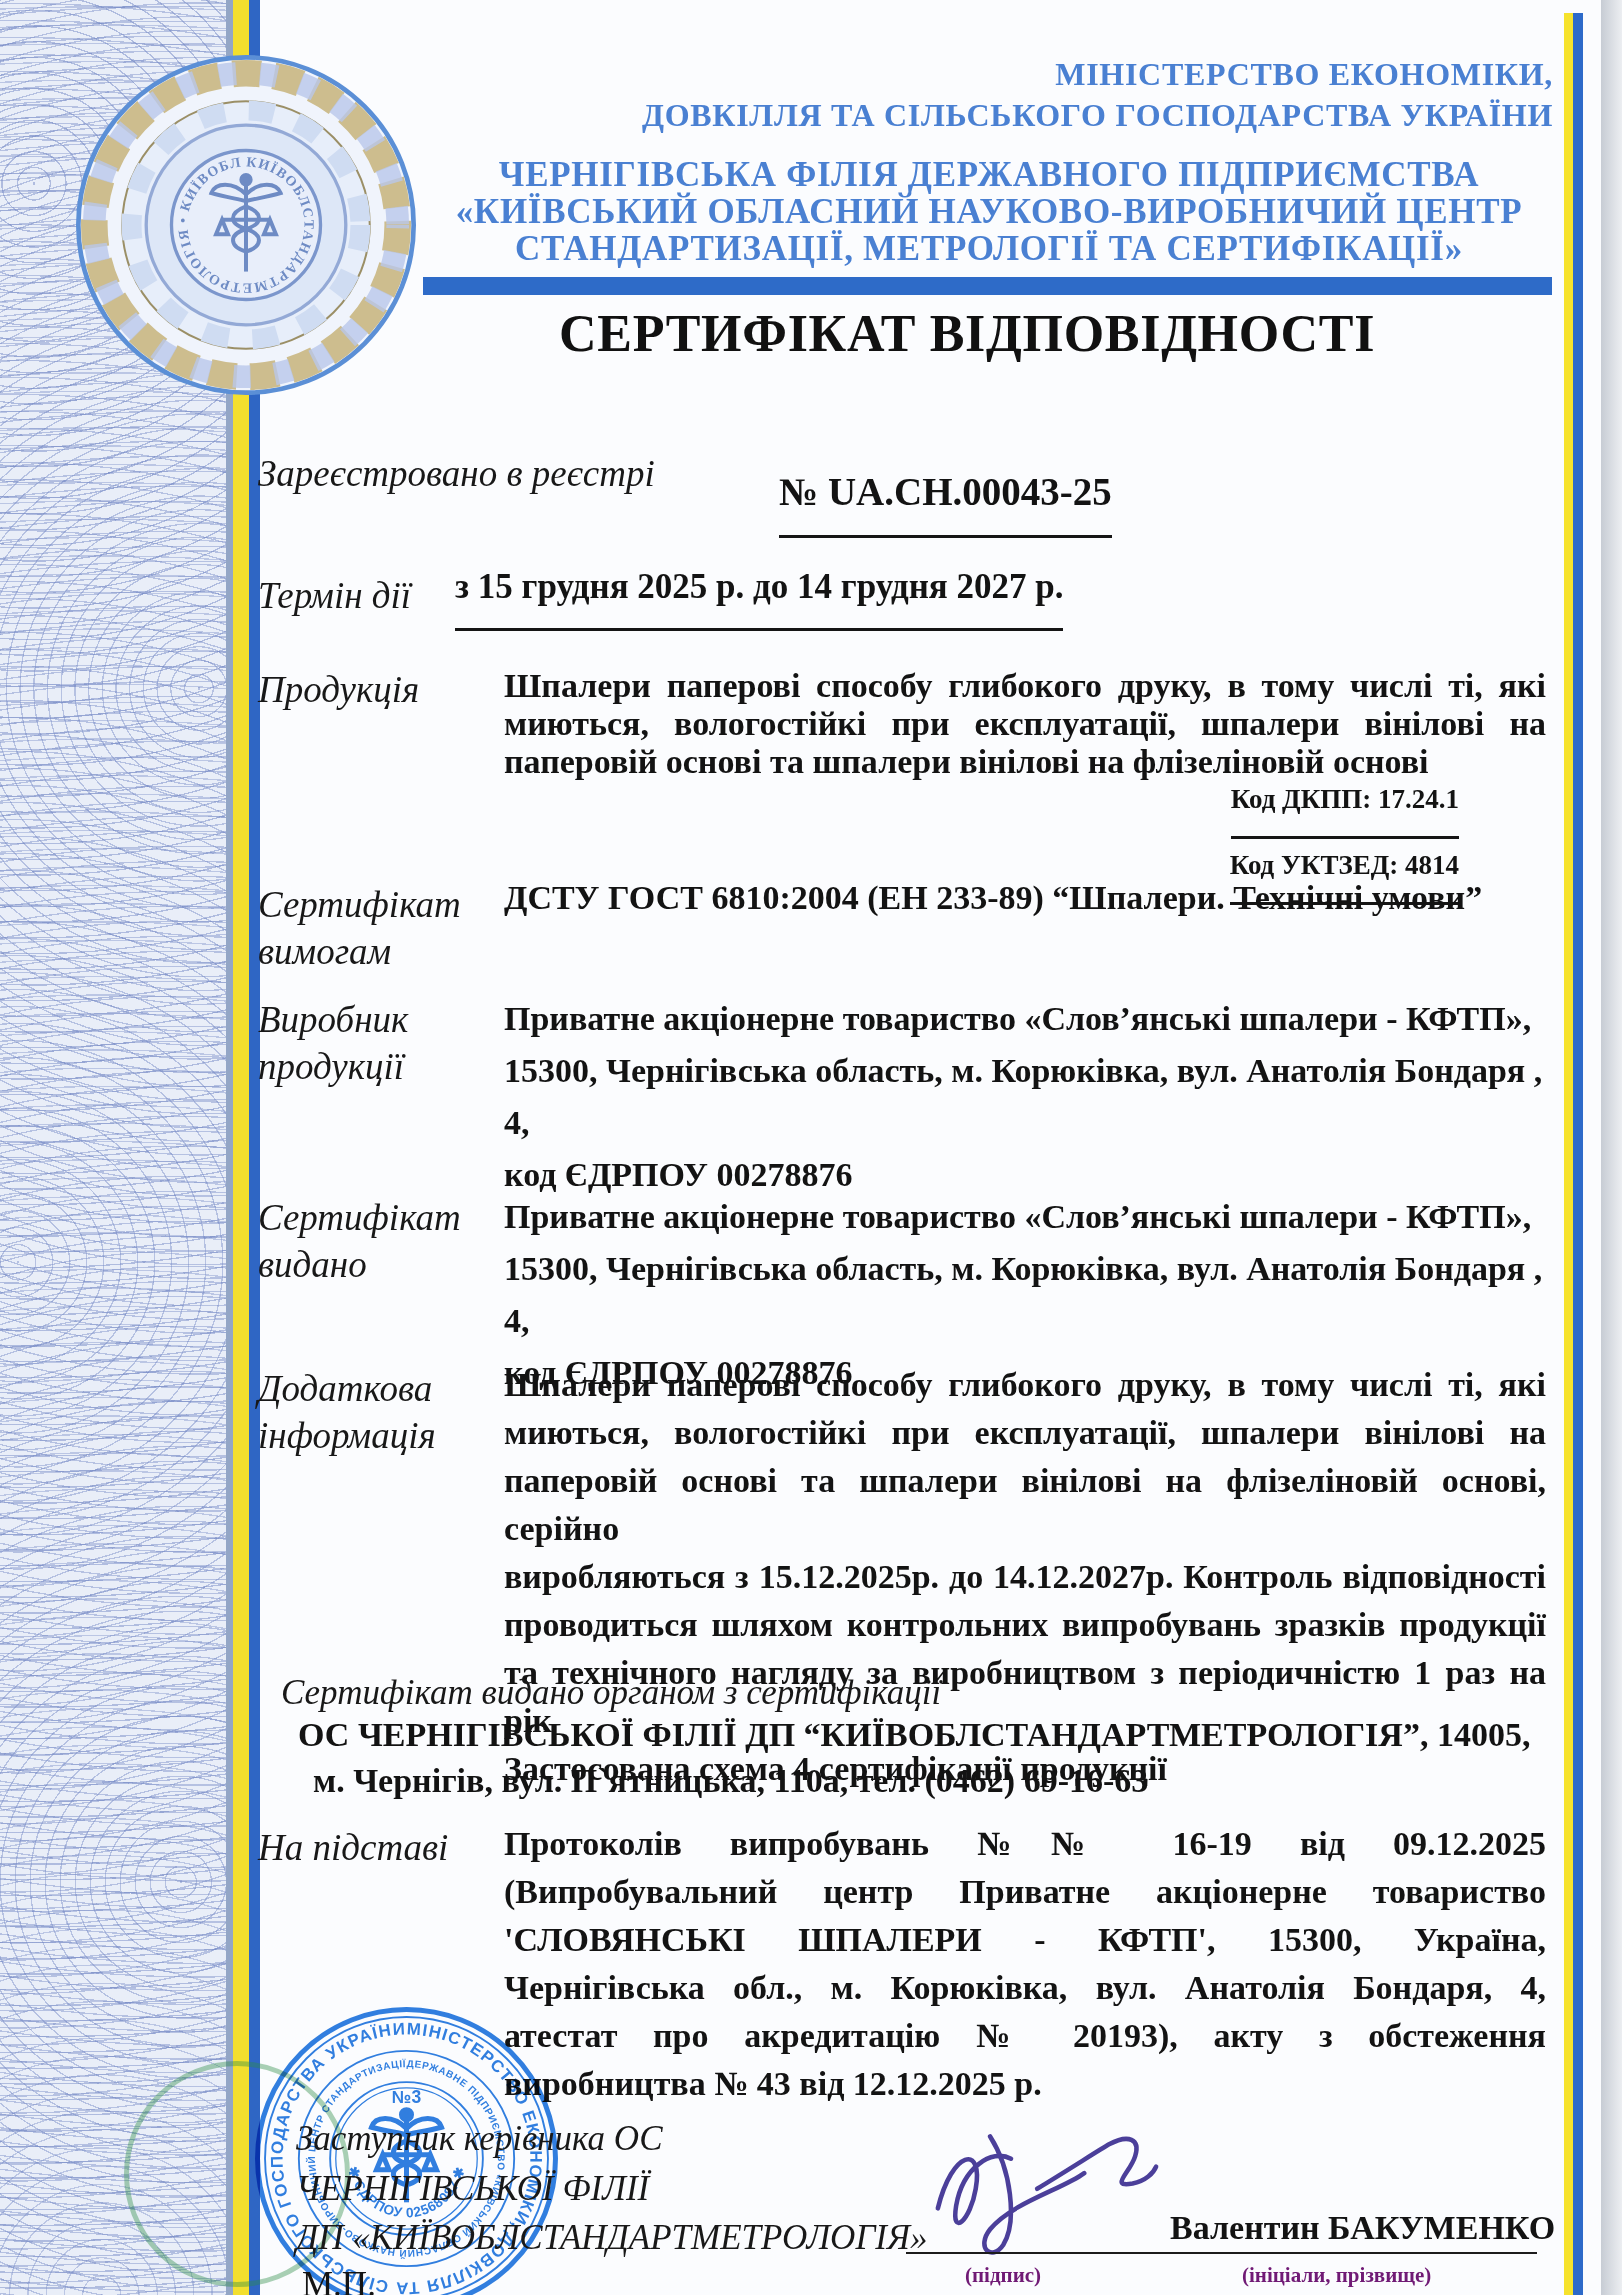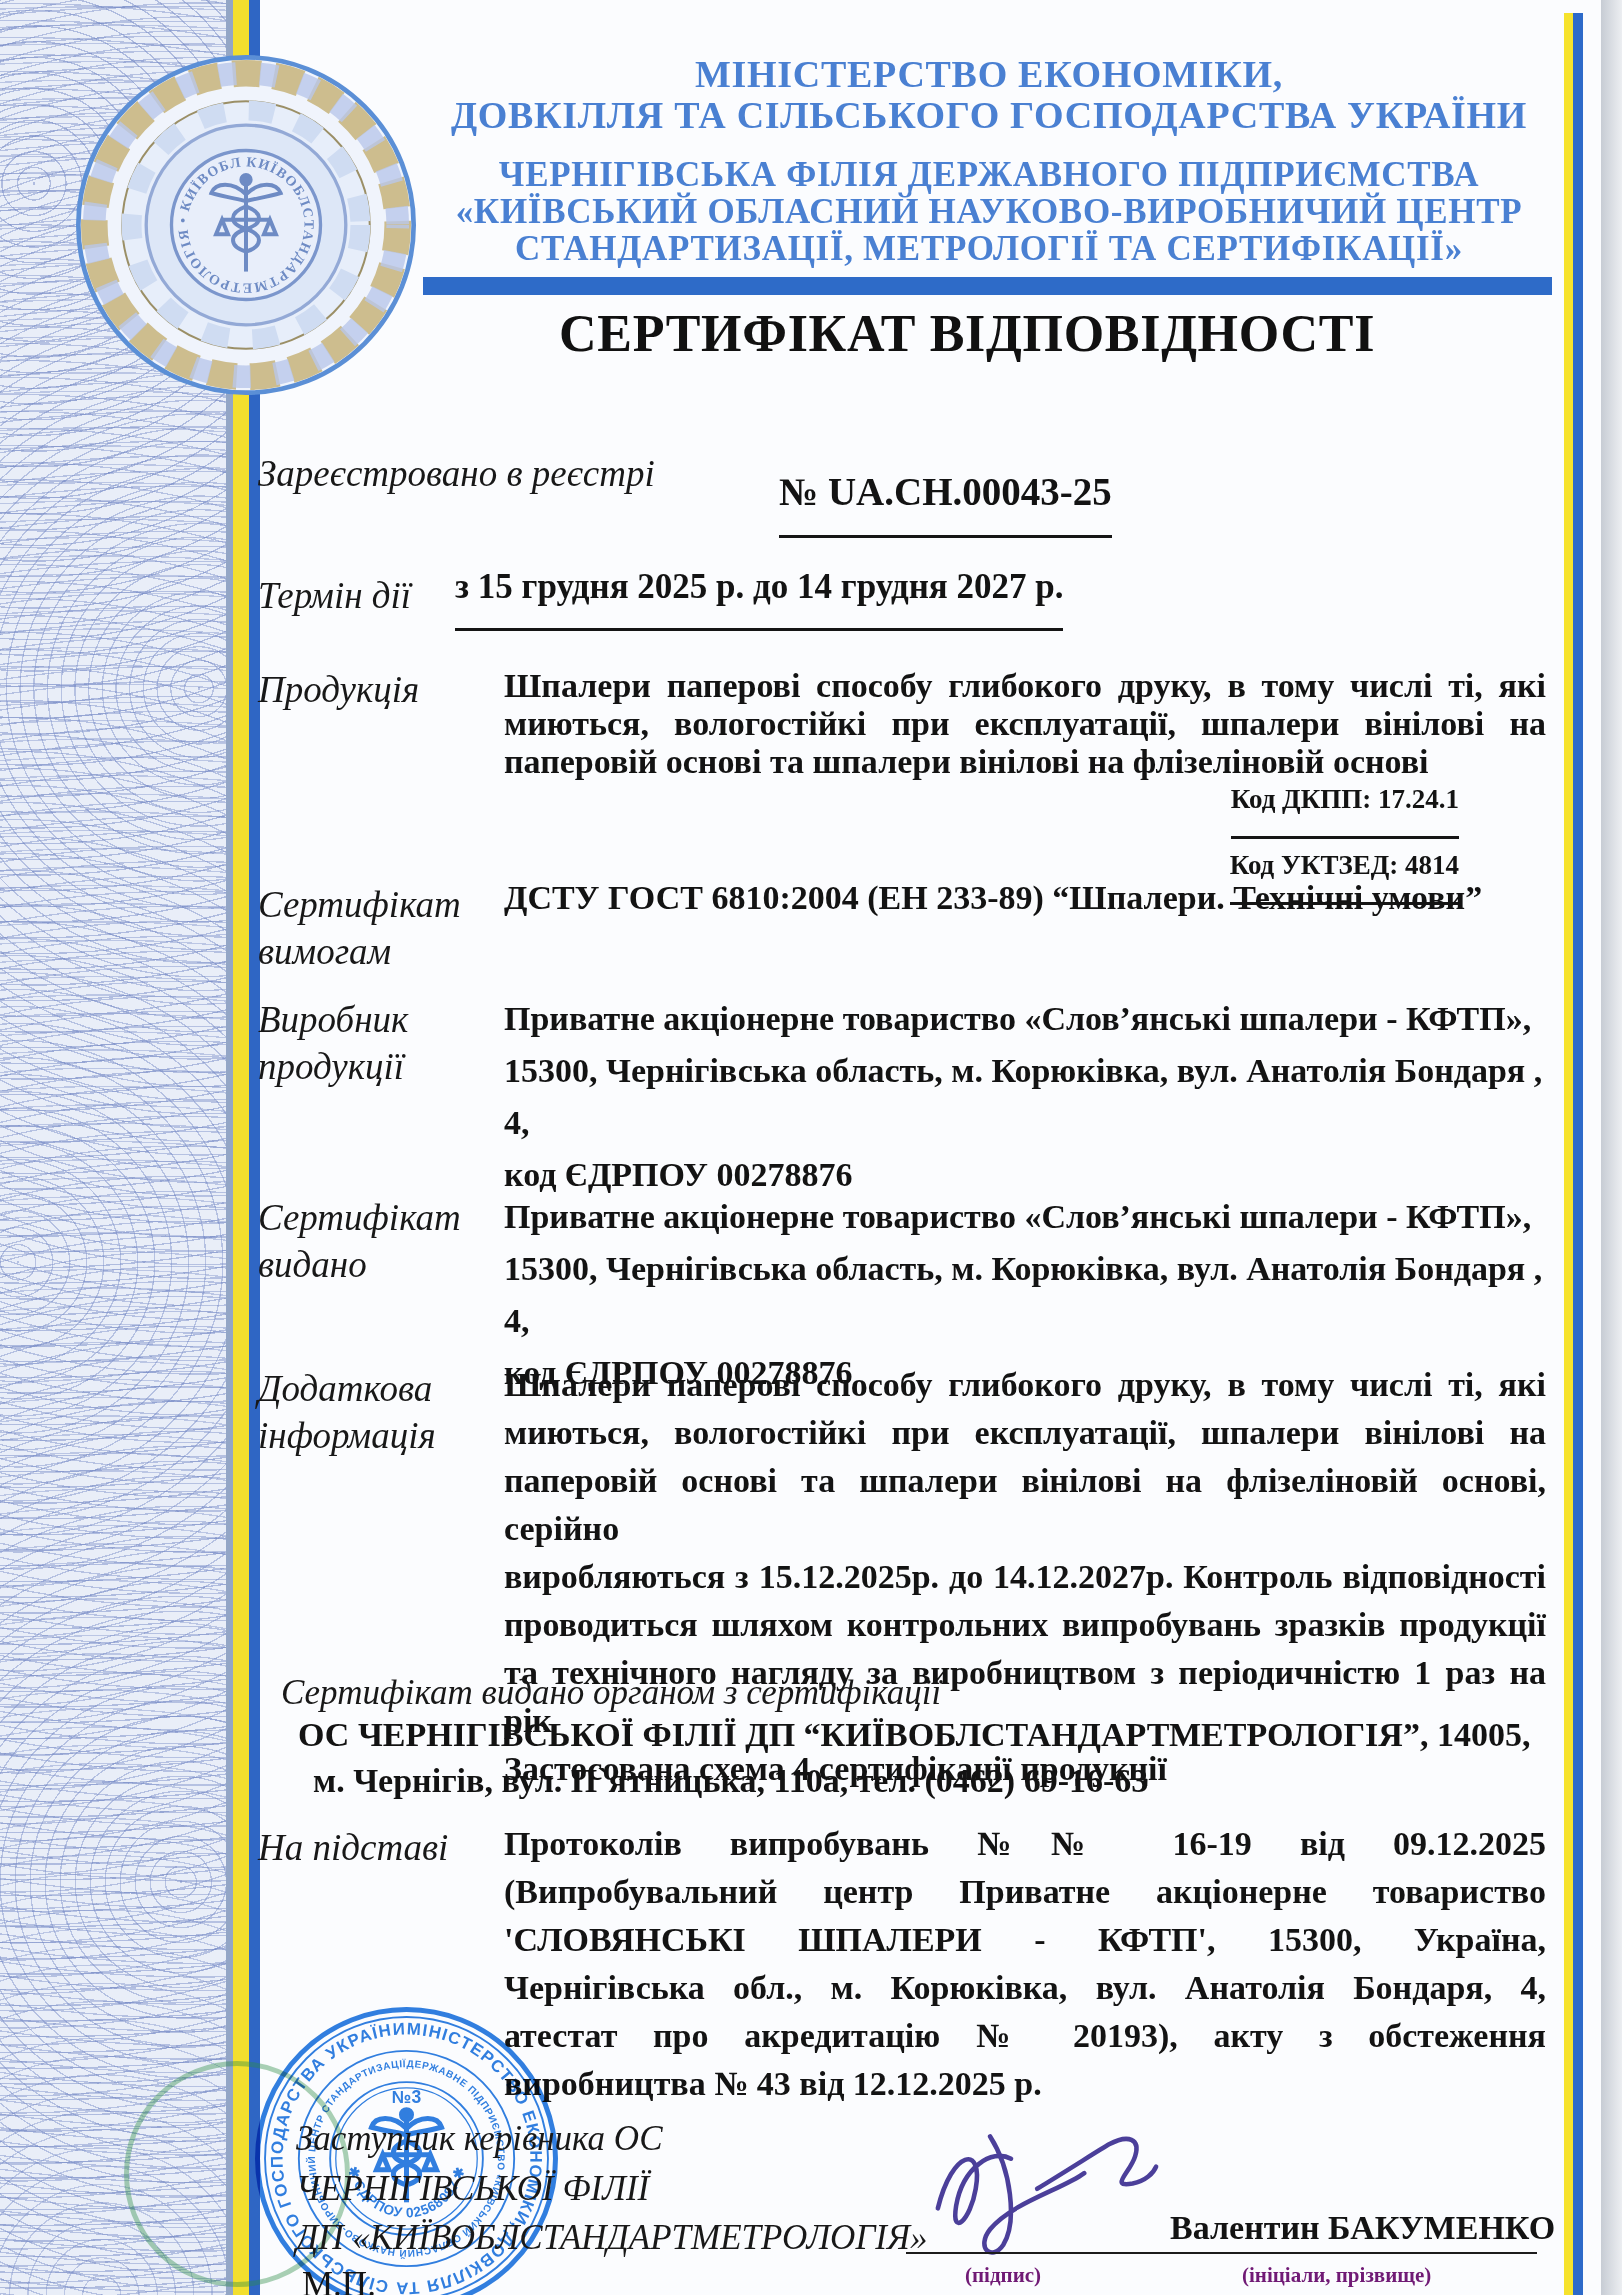--- a/index.html
+++ b/index.html
@@ -22,21 +22,21 @@
   }
   .edge-slate{left:226px;top:0;width:6.5px;height:2295px;background:#93a6c6;}
   .edge-yellow-l{left:233px;top:0;width:15.7px;height:2295px;background:#f3df2e;}
   .edge-blue-l{left:249px;top:0;width:10.5px;height:2295px;background:#2f66c4;}
   .edge-yellow-r{left:1564px;top:13px;width:9.2px;height:2282px;background:#f6e22c;}
   .edge-blue-r{left:1573px;top:13px;width:9.8px;height:2282px;background:#2d6ac9;}
   .page-shadow{left:1601px;top:0;width:22px;height:2295px;
     background:linear-gradient(to right,#c7ccd4,#eef0f3);}
   
   .header{left:425px;top:54px;width:1128px;text-align:center;color:#4a80d2;font-weight:bold;}
-  .h-line-a{font-size:38px;line-height:41px;letter-spacing:0.7px;}
+  .h-line-a{font-size:32px;line-height:41px;letter-spacing:0.7px;text-align:right;}
   .h-line-b{font-size:35px;line-height:37px;letter-spacing:0.7px;}
   .h-gap{height:19.6px;}
   .blue-bar{left:423px;top:277px;width:1129px;height:17.7px;background:#2e6bc8;}
   .doc-title{left:559px;top:304px;font-size:52px;font-weight:bold;letter-spacing:0.7px;color:#111;white-space:nowrap;}
   
   .lbl{font-style:italic;font-size:37px;line-height:47px;color:#181818;}
   .val{font-weight:bold;font-size:34px;color:#131313;white-space:nowrap;}
   .vblock{width:1042px;}
   .vblock div{white-space:normal;}
   .jl{text-align:justify;text-align-last:justify;}

